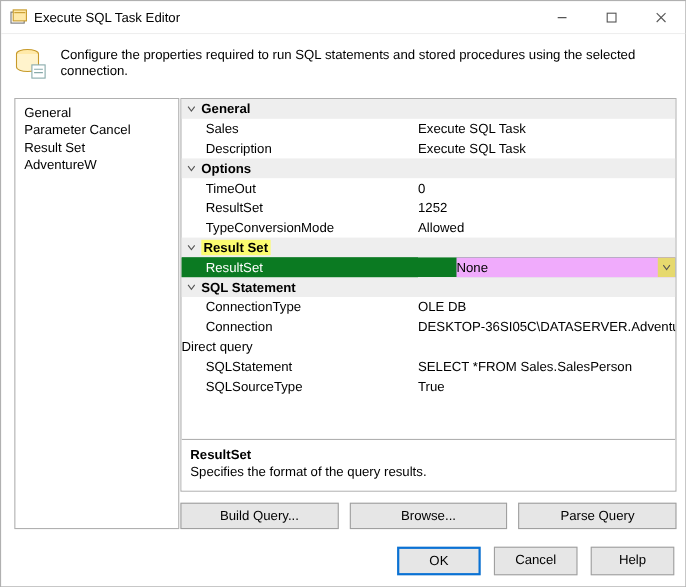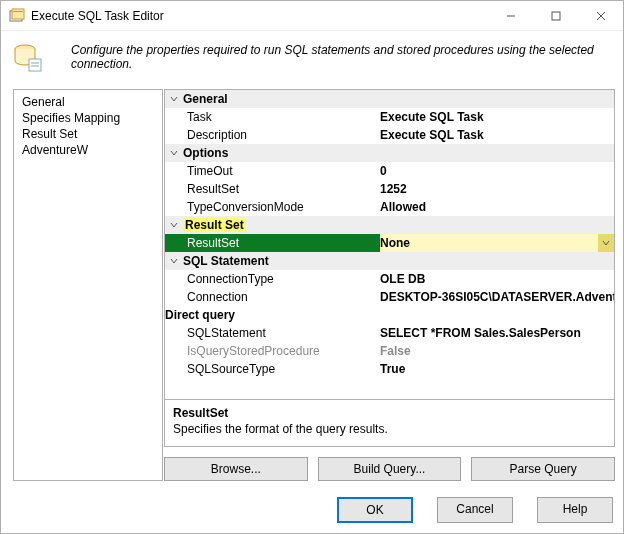--- a/index.html
+++ b/index.html
@@ -4,46 +4,46 @@
 <style>
   * { box-sizing: border-box; font-family: "Segoe UI", Tahoma, sans-serif; font-size: 12px; }
   body { margin: 0; background: #fff; color: #000; }
   .window { width: 624px; height: 534px; border: 1px solid #b0b0b0; display: flex; flex-direction: column; position: relative; }
   .titlebar { height: 30px; display: flex; align-items: center; padding: 0 0 0 8px; border-bottom: 1px solid #eee; }
   .titlebar-icon { width: 16px; height: 16px; margin-right: 6px; }
   .title-text { flex: 1; }
   .win-controls { display: flex; height: 100%; }
   .win-btn { width: 45px; display: flex; align-items: center; justify-content: center; }
   .win-btn svg { stroke: #555; stroke-width: 1; fill: none; }
-  .infobar { display: flex; align-items: center; padding: 10px 10px 16px 10px; gap: 28px; font-style: italic; }
+  .infobar { display: flex; align-items: center; padding: 10px 10px 16px 10px; gap: 12px; }
   .infobar-icon { width: 32px; height: 32px; flex-shrink:0; }
   .infotext { font-size: 12px; color: #000; }
   .body-area { flex: 1; display: flex; padding: 0 8px 8px 12px; gap: 1px; overflow: hidden; }
   .nav-panel { width: 150px; border: 1px solid #b0b0b0; padding: 4px 8px; background: #fff; }
   .nav-item { padding: 1px 0; cursor: pointer; white-space: nowrap; }
   .right-panel { flex: 1; display: flex; flex-direction: column; min-width: 0; }
   .propgrid { flex: 1; border: 1px solid #b0b0b0; display: flex; flex-direction: column; overflow: hidden; }
   .proprows { flex: 1; overflow: hidden; }
   .cathdr { background: #eee; display: flex; align-items: center; padding: 2px 4px; font-weight: bold; }
   .expander { width: 10px; height: 10px; margin-right: 4px; display: inline-flex; align-items: center; justify-content: center; }
   .catlabel.hl { background: #fcfc70; padding: 0 2px; }
   .proprow { display: flex; align-items: stretch; height: 18px; line-height:18px; }
   .proprow .pname { width: 215px; padding-left: 22px; white-space: nowrap; overflow:hidden; }
-  .proprow .pval { flex: 1; font-weight: bold; white-space: nowrap; overflow:hidden; }
+  .proprow .pval { flex: 1; font-weight: normal; white-space: nowrap; overflow:hidden; }
   .proprow.dim .pname, .proprow.dim .pval { color: #8a8a8a; }
   .proprow.sel { background: #0b7a22; }
   .proprow.sel .pname { background: #0b7a22; color: #fff; }
-  .proprow.sel .pval { background: #fef9c3; color: #000; position: relative; padding-right: 16px; }
+  .proprow.sel .pval { background: #f0abfc; color: #000; position: relative; padding-right: 16px; margin-left: 35px; }
   .dd-btn { position: absolute; right: 0; top: 0; bottom: 0; width: 16px; background: #e6d96e; display:flex; align-items:center; justify-content:center; }
   .helpbox { border-top: 1px solid #b0b0b0; padding: 6px 8px 10px 8px; background:#fff; }
   .help-title { font-weight: bold; margin-bottom: 2px; }
   .query-btns { display: flex; gap: 10px; margin-top: 10px; }
   .btn { border: 1px solid #a0a0a0; background: #e6e6e6; text-align:center; padding: 4px 0; cursor:pointer; }
   .query-btns .btn { flex: 1; }
-  .dlg-footer { display:flex; justify-content:flex-end; gap:24px; padding: 8px 10px 10px 0; margin-left: 12px; }
+  .dlg-footer { display:flex; justify-content:flex-end; gap:12px; padding: 8px 10px 10px 0; margin-left: 12px; }
   .dlg-footer .btn { width: 76px; }
   .btn.primary { border: 2px solid #0a72d4; background:#e6e6e6; }
 </style>
 </head>
 <body>
 
 <div class="window">
 
   <div class="titlebar">
     <span class="titlebar-icon">
@@ -84,38 +84,38 @@
           <line x1="20" y1="25" x2="28" y2="25" stroke="#8aa"></line>
         </svg>
     </span>
     <span class="infotext">Configure the properties required to run SQL statements and stored procedures using the selected connection.</span>
   </div>
 
   <div class="body-area">
 
     <div class="nav-panel" id="nav-panel">
         <div class="nav-item">General</div>
-        <div class="nav-item">Specifies Mapping</div>
+        <div class="nav-item">Parameter Cancel</div>
         <div class="nav-item">Result Set</div>
         <div class="nav-item">AdventureW</div>
       </div>
 
     <div class="right-panel">
       <div class="propgrid">
         <div class="proprows" id="proprows">
             <div class="cathdr">
               <span class="expander">
                 <svg width="8" height="8">
                   <path d="M1 2 L4 6 L7 2" fill="none" stroke="#555"></path>
                 </svg>
               </span>
               <span class="catlabel">General</span>
             </div>
             <div class="proprow">
-              <div class="pname">Task</div>
+              <div class="pname">Sales</div>
               <div class="pval">Execute SQL Task</div>
             </div>
             <div class="proprow">
               <div class="pname">Description</div>
               <div class="pval">Execute SQL Task</div>
             </div>
             <div class="cathdr">
               <span class="expander">
                 <svg width="8" height="8">
                   <path d="M1 2 L4 6 L7 2" fill="none" stroke="#555"></path>
@@ -167,38 +167,34 @@
               <div class="pname">Connection</div>
               <div class="pval">DESKTOP-36SI05C\DATASERVER.AdventureW</div>
             </div>
             <div class="proprow">
               <div class="pval">Direct query</div>
             </div>
             <div class="proprow">
               <div class="pname">SQLStatement</div>
               <div class="pval">SELECT    *FROM            Sales.SalesPerson</div>
             </div>
-            <div class="proprow dim">
-              <div class="pname">IsQueryStoredProcedure</div>
-              <div class="pval">False</div>
-            </div>
             <div class="proprow">
               <div class="pname">SQLSourceType</div>
               <div class="pval">True</div>
             </div>
           </div>
         <div class="helpbox">
           <div class="help-title">ResultSet</div>
           <div>Specifies the format of the query results.</div>
         </div>
       </div>
 
       <div class="query-btns">
+        <div class="btn">Build Query...</div>
         <div class="btn">Browse...</div>
-        <div class="btn">Build Query...</div>
         <div class="btn">Parse Query</div>
       </div>
     </div>
 
   </div>
 
   <div class="dlg-footer">
     <div class="btn primary">OK</div>
     <div class="btn">Cancel</div>
     <div class="btn">Help</div>

